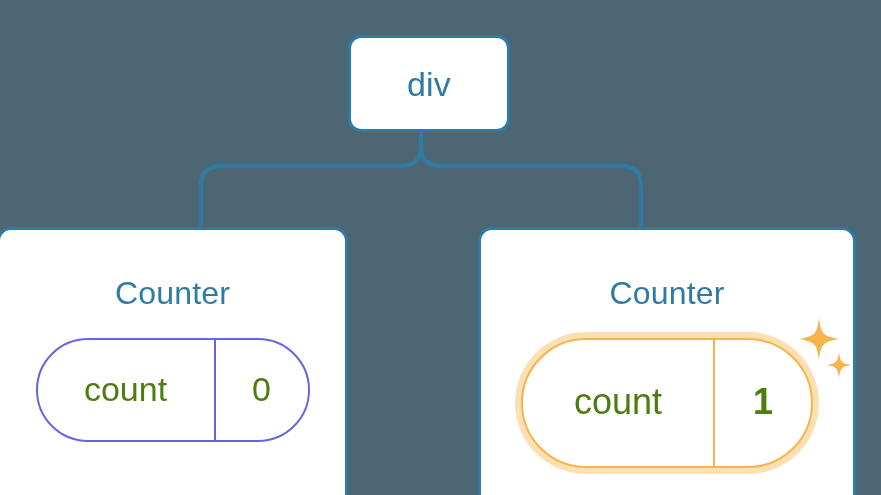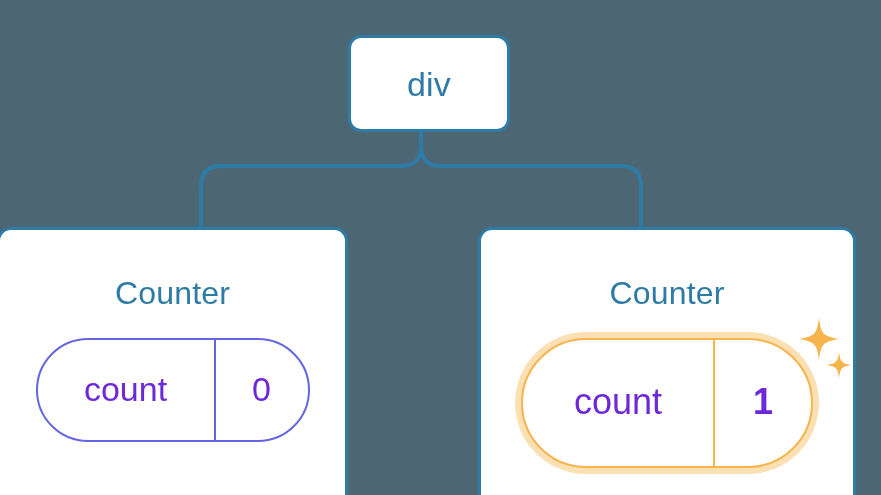--- a/index.html
+++ b/index.html
@@ -92,21 +92,21 @@
     border-radius: 999px;
     background: #ffffff;
     box-sizing: border-box;
     height: 104px;
   }
   .pill .pill-key,
   .pill .pill-val {
     display: flex;
     align-items: center;
     justify-content: center;
-    color: #6d28d9;
+    color: #4d7c0f;
     font-size: 34px;
     line-height: 1;
     box-sizing: border-box;
   }
   .pill .pill-key { width: 176px; padding-bottom: 3px; }
   .pill .pill-val {
     width: 94px;
     border-left: 2px solid #6366e0;
     padding-bottom: 3px;
   }

